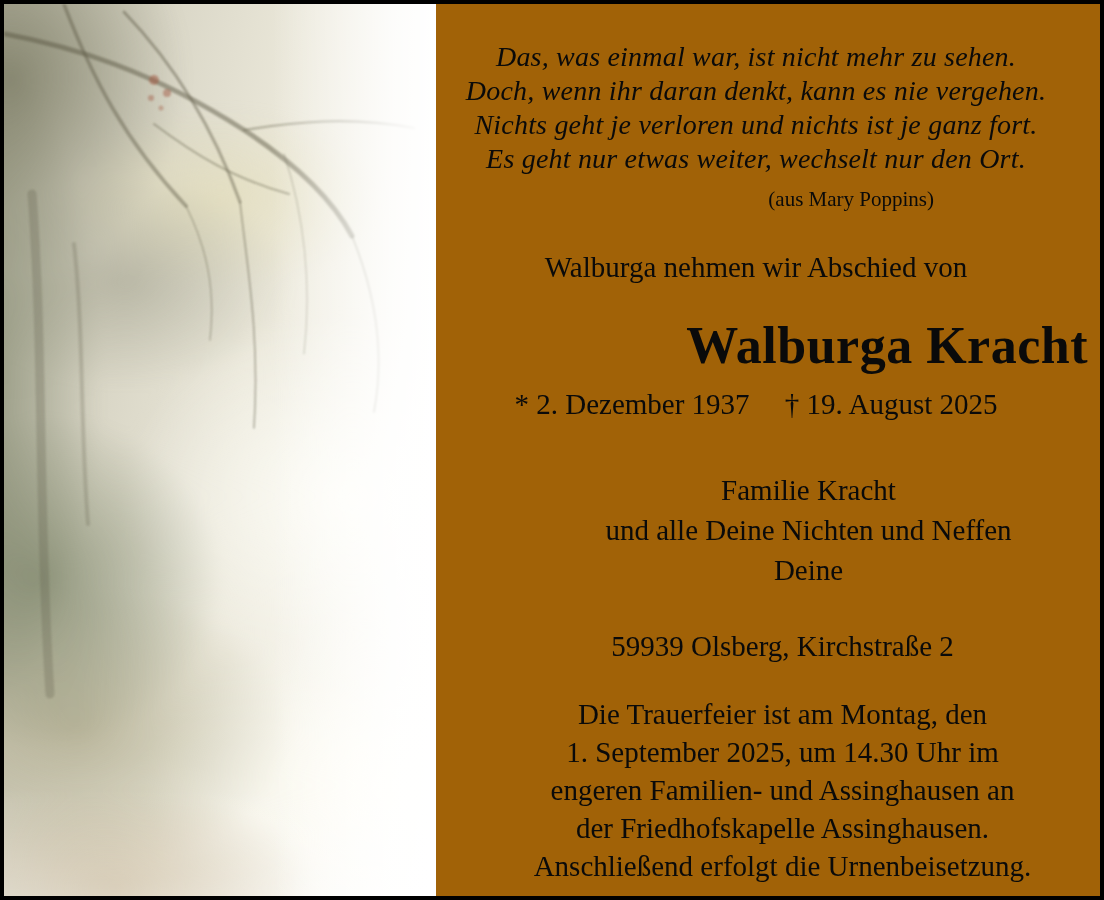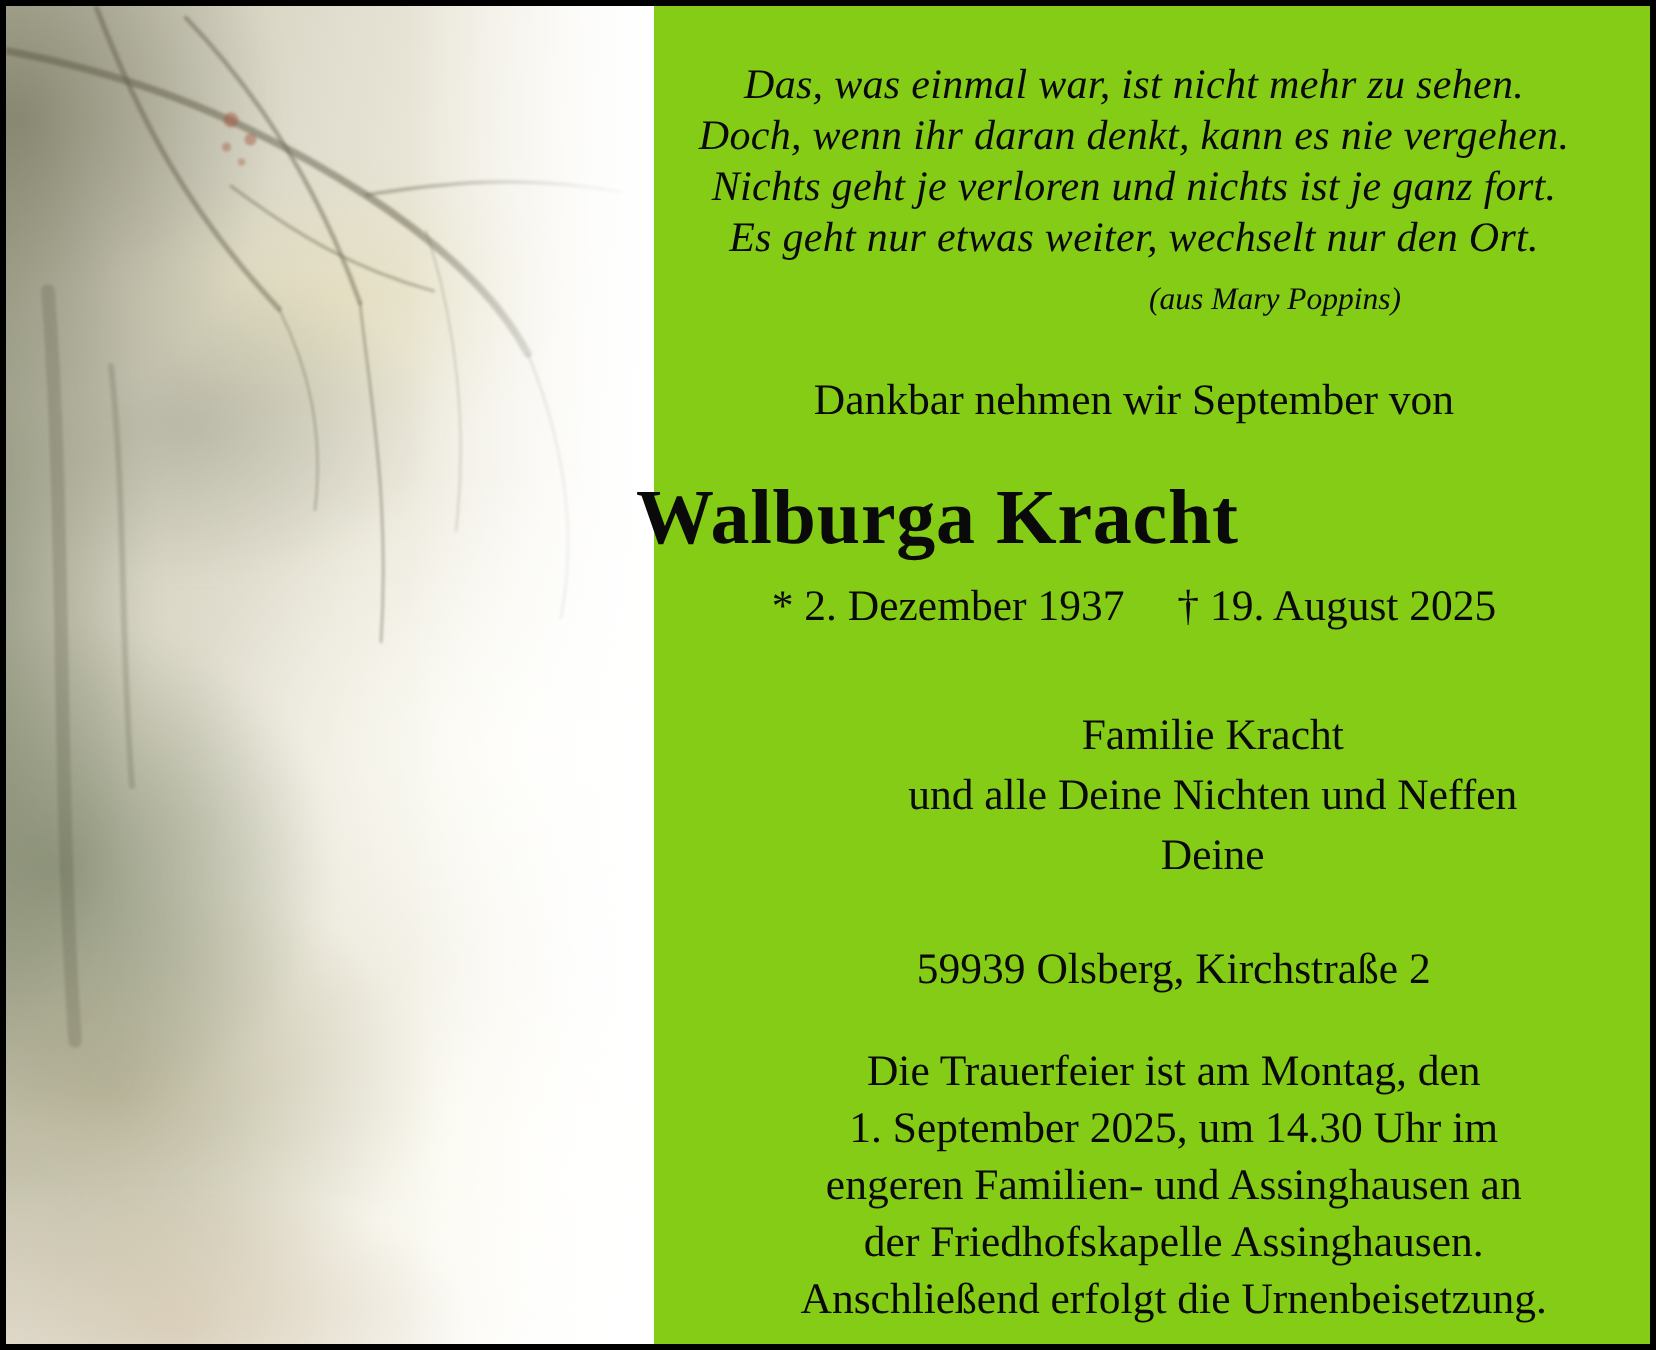--- a/index.html
+++ b/index.html
@@ -6,21 +6,21 @@
     margin: 0;
     padding: 0;
     background: #ffffff;
   }
   .card {
     position: relative;
     width: 1104px;
     height: 900px;
     box-sizing: border-box;
     border: 4px solid #000000;
-    background: #84cc16;
+    background: #a16207;
     overflow: hidden;
     font-family: "Liberation Serif", "DejaVu Serif", serif;
     color: #0a0a0a;
   }
 
   
   .photo {
     position: absolute;
     left: 0;
     top: 0;
@@ -83,30 +83,29 @@
     font-style: italic;
     font-size: 28px;
     line-height: 34px;
     letter-spacing: 0.2px;
   }
   .attribution {
     top: 183px;
     text-align: right;
     padding-right: 154px;
     font-size: 21px;
-    font-style: italic;
   }
   .intro {
     top: 247px;
     text-align: center;
     font-size: 29px;
   }
   .name {
     top: 312px;
-    text-align: left;
+    text-align: right;
     font-size: 52px;
     font-weight: bold;
     line-height: 60px;
     letter-spacing: 0.5px;
   }
   .dates {
     top: 384px;
     text-align: center;
     font-size: 29px;
   }
@@ -165,21 +164,21 @@
 
     <div class="block poem">
       <div>Das, was einmal war, ist nicht mehr zu sehen.</div>
       <div>Doch, wenn ihr daran denkt, kann es nie vergehen.</div>
       <div>Nichts geht je verloren und nichts ist je ganz fort.</div>
       <div>Es geht nur etwas weiter, wechselt nur den Ort.</div>
     </div>
 
     <div class="block attribution">(aus Mary Poppins)</div>
 
-    <div class="block intro">Dankbar nehmen wir September von</div>
+    <div class="block intro">Walburga nehmen wir Abschied von</div>
 
     <div class="block name">Walburga Kracht</div>
 
     <div class="block dates">
       <span class="birth">* 2. Dezember 1937</span>
       <span class="death">† 19. August 2025</span>
     </div>
 
     <div class="block mourners">
       <div>Familie Kracht</div>

